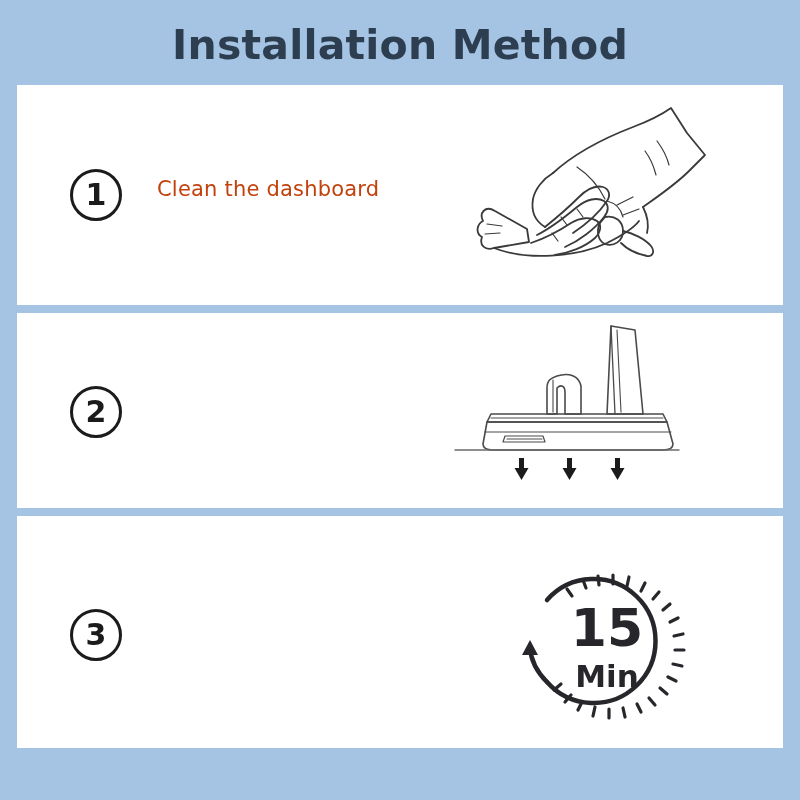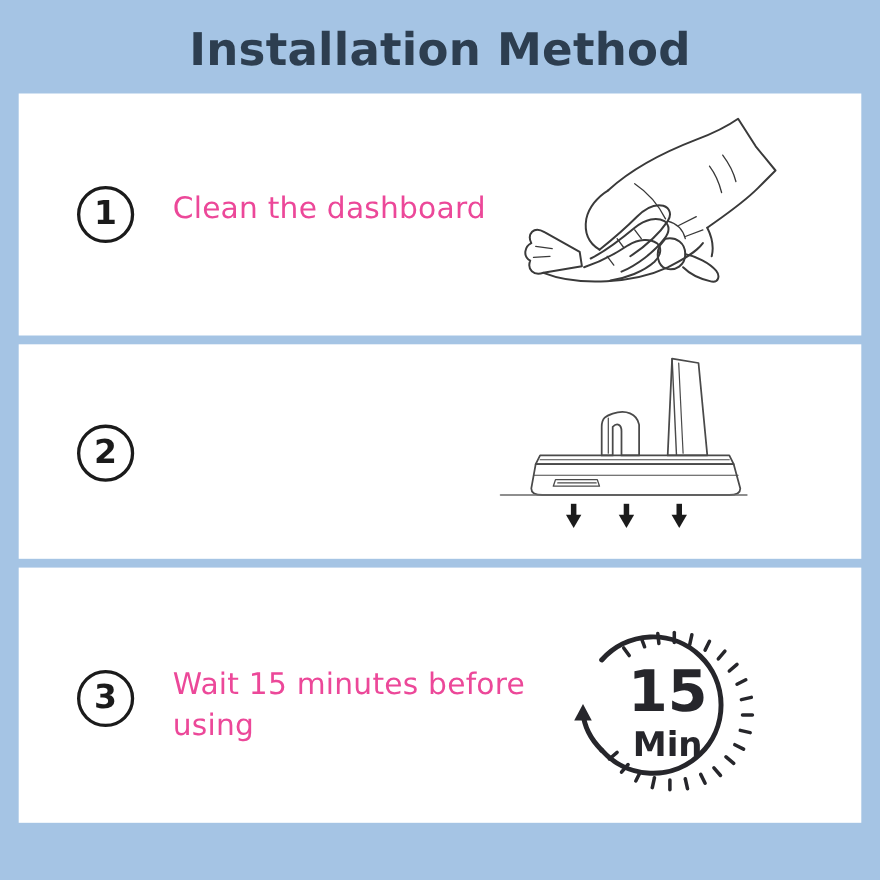--- a/index.html
+++ b/index.html
@@ -81,23 +81,23 @@
     color: #1b1b1b;
     line-height: 1;
     margin-top: -1px;
   }
 
   
   .step-text {
     position: absolute;
     left: 140px;
     font-family: "DejaVu Sans", sans-serif;
-    font-size: 27px;
+    font-size: 21px;
     font-weight: 400;
-    color: #ec4899;
+    color: #c2410c;
     line-height: 37px;
     letter-spacing: 0.2px;
     max-width: 380px;
   }
 
   
   #card-1 .step-badge { top: 84px; }
   #card-1 .step-text  { top: 86px; }
 
   
@@ -244,21 +244,20 @@
     </div>
   </div>
 
   <div class="card" id="card-3">
     <div class="card-inner">
 
       <div class="step-badge">
         <span class="step-badge-num">3</span>
       </div>
 
-      <div class="step-text">Wait 15 minutes before using</div>
 
       <div class="illus" id="illus-timer">
         <svg viewBox="0 0 180 160" xmlns="http://www.w3.org/2000/svg">
 
           <g stroke="#26262b" fill="none" stroke-linecap="round">
             <path d="M30 40 A62 62 0 1 1 30 122" stroke-width="4.5"></path>
 
             <g stroke-width="3.2">
               <line x1="96" y1="15" x2="96" y2="24"></line>
               <line x1="112" y1="17" x2="110" y2="26"></line>

